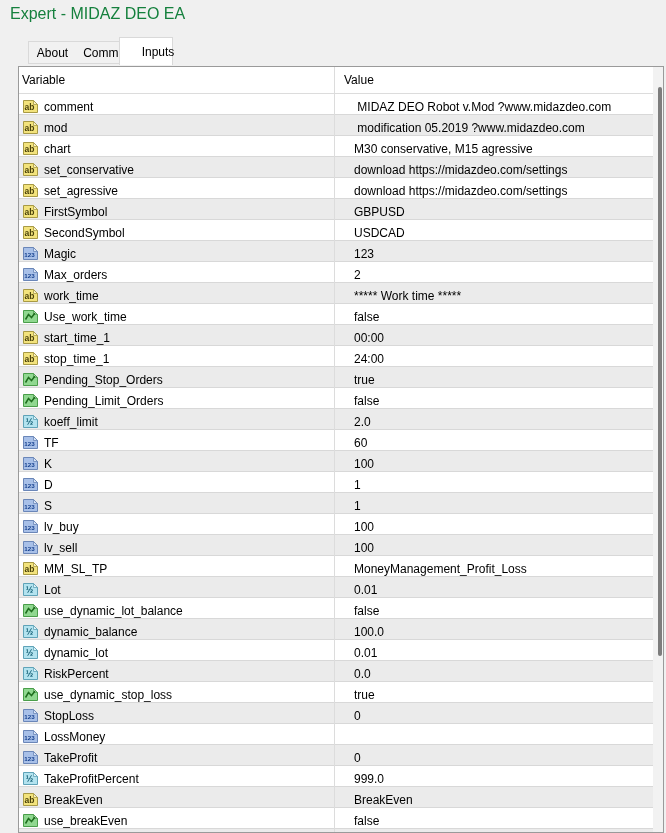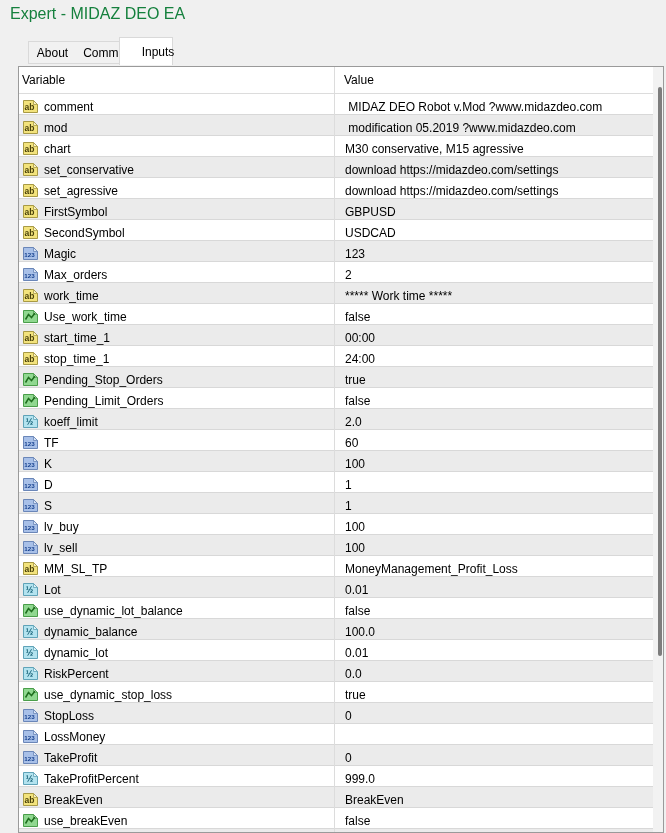--- a/index.html
+++ b/index.html
@@ -48,21 +48,21 @@
     display:flex; align-items:flex-end; background:#ffffff;
   }
   .row.gray { background:#ebebeb; }
   .cell-var {
     width:315px; flex:none; display:flex; align-items:center;
     padding-left:3px; box-sizing:border-box; overflow:hidden; white-space:nowrap;
   }
   .icon { width:17px; height:15px; margin-right:5px; flex:none; }
   .icon svg { display:block; }
   .cell-val {
-    flex:1; padding-left:11px; white-space:pre; overflow:hidden;
+    flex:1; padding-left:20px; white-space:pre; overflow:hidden;
   }
   
   .sb-track {
     position:absolute; right:0; top:0; bottom:0; width:10px;
     background:#f2f2f2; z-index:4;
   }
   .sb-thumb {
     position:absolute; right:1px; top:20px; width:4px; height:569px;
     background:#7d7d7d; border-radius:2px;
   }

